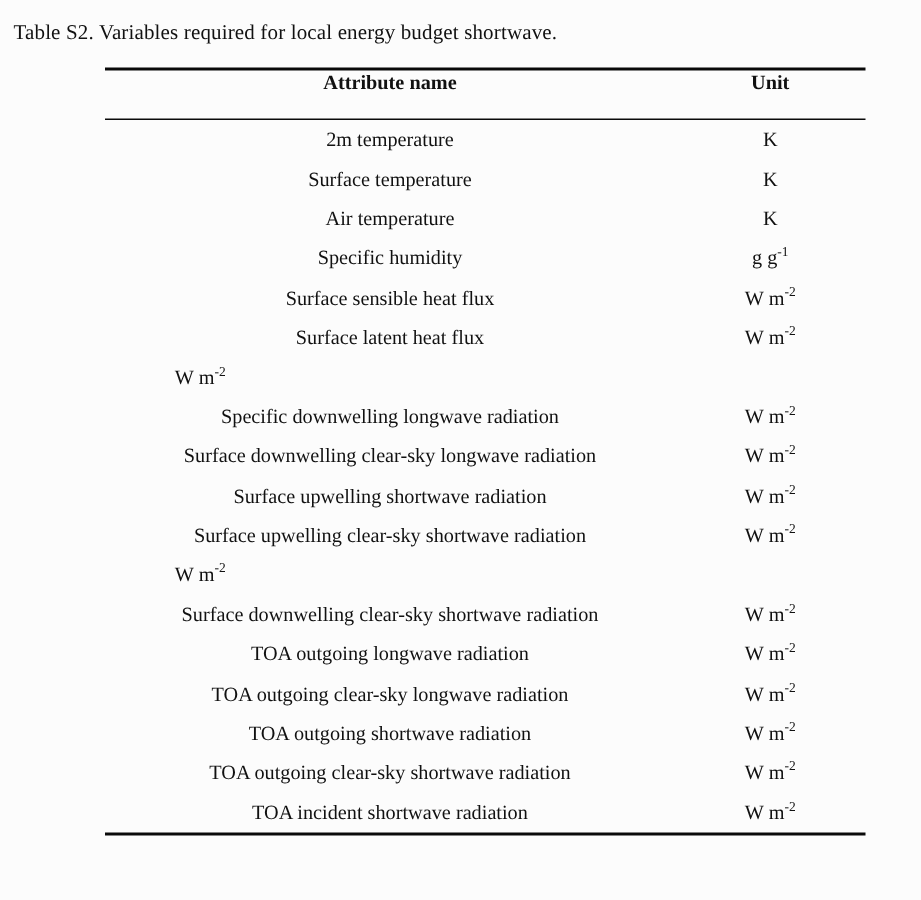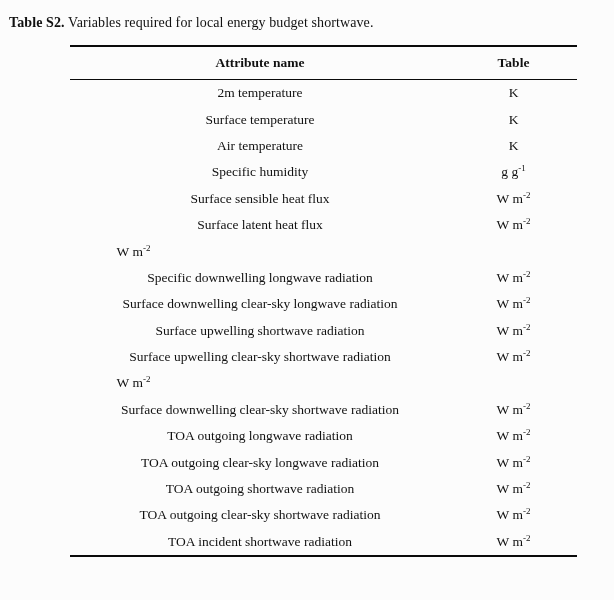--- a/index.html
+++ b/index.html
@@ -17,34 +17,34 @@
   }
   .caption {
     position: absolute;
     left: 9px;
     top: 15px;
     margin: 0;
     font-size: 14px;
     letter-spacing: 0.1px;
     white-space: nowrap;
   }
-  .caption b { font-weight: bold; }
+  .caption b { font-weight: normal; }
   .tbl {
     position: absolute;
     left: 70px;
     top: 45px;
     width: 507px;
     border-top: 2.6px solid #0a0a0a;
     border-bottom: 2.6px solid #0a0a0a;
     font-size: 13.5px;
   }
   .thead {
     display: flex;
     height: 32px;
-    align-items: center;
+    align-items: flex-start;
     border-bottom: 1.4px solid #0a0a0a;
     font-weight: bold;
   }
   .row {
     display: flex;
     height: 26.4px;
     align-items: center;
   }
   .col-attr {
     width: 380px;
@@ -64,21 +64,21 @@
 </head>
 <body>
 
 <div class="page">
 
   <p class="caption"><b>Table S2.</b><span> Variables required for local energy budget shortwave.</span></p>
 
   <div class="tbl">
     <div class="thead">
       <div class="col-attr">Attribute name</div>
-      <div class="col-unit">Table</div>
+      <div class="col-unit">Unit</div>
     </div>
     <div id="tbody">
         <div class="row">
           <div class="col-attr">2m temperature</div>
           <div class="col-unit"><span>K</span><sup class="exp"></sup></div>
         </div>
         <div class="row">
           <div class="col-attr">Surface temperature</div>
           <div class="col-unit"><span>K</span><sup class="exp"></sup></div>
         </div>

